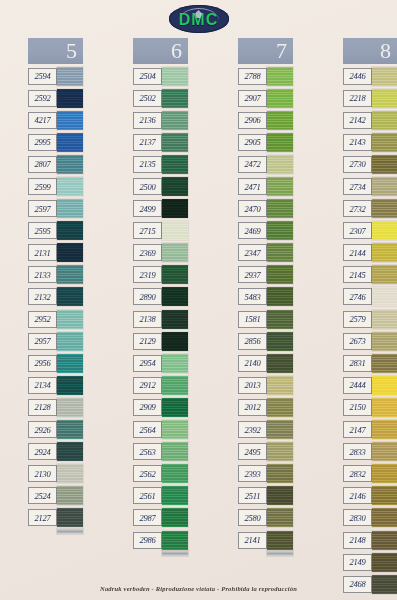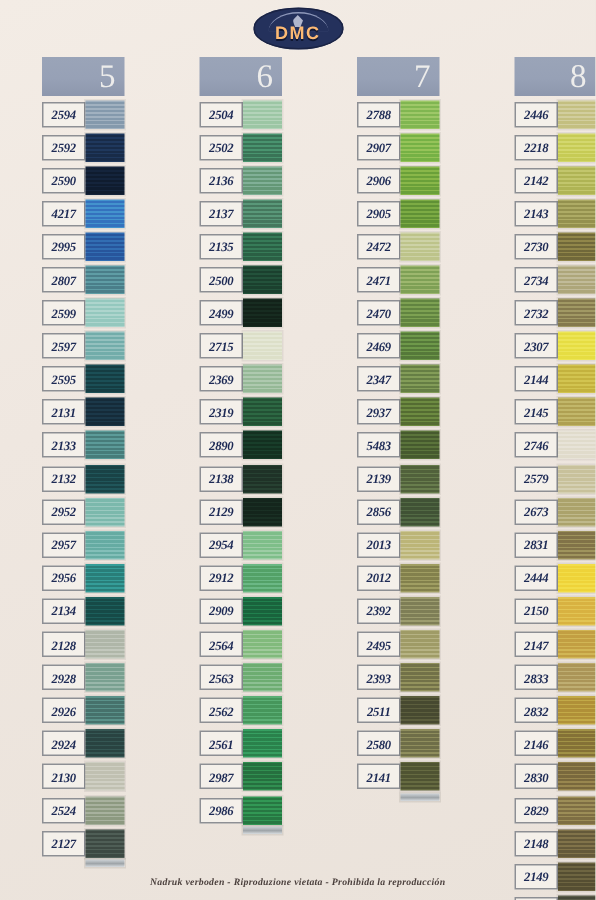--- a/index.html
+++ b/index.html
@@ -35,22 +35,22 @@
     border-radius:50% 50% 0 0/100% 100% 0 0;
   }
   .logo .mark{
     position:absolute;top:5px;left:50%;transform:translateX(-50%);
     width:7px;height:8px;background:#c9cee0;
     clip-path:polygon(50% 0,100% 45%,75% 100%,25% 100%,0 45%);
     opacity:.85;
   }
   .logo .word{
     font-family:"Liberation Sans", sans-serif;
-    font-weight:bold;font-size:12px;letter-spacing:1px;
-    color:#fdba74;line-height:1;padding-bottom:5px;
+    font-weight:bold;font-size:16px;letter-spacing:1px;
+    color:#22c55e;line-height:1;padding-bottom:5px;
     text-shadow:0 1px 0 #101732;
   }
   
   .columns{
     position:absolute;top:38px;left:0;right:0;bottom:34px;
   }
   .column{
     position:absolute;top:0;
   }
   .col-header{
@@ -58,21 +58,21 @@
     background:linear-gradient(180deg,#9aa4b8 0%,#97a1b6 55%,#8d97ad 100%);
     display:flex;align-items:center;justify-content:flex-end;
     padding-right:6px;
     box-sizing:border-box;
   }
   .col-header .num{
     font-family:"Liberation Serif", serif;
     font-size:22px;color:#f2f1ee;line-height:1;
     opacity:.95;
   }
-  .rows{position:relative;margin-top:1px;font-weight:bold;}
+  .rows{position:relative;margin-top:1px;}
   .row{
     display:flex;align-items:stretch;
     height:22.1px;
     position:relative;
   }
   .code{
     width:29px;
     box-sizing:border-box;
     background:#f4f0ea;
     border:1px solid #8d8f94;
@@ -138,24 +138,20 @@
         <div class="rows">
           <div class="row">
             <div class="code">2594</div>
             <div class="swatch" style="background-color: rgb(143, 162, 180);"></div>
           </div>
           <div class="row">
             <div class="code">2592</div>
             <div class="swatch" style="background-color: rgb(27, 48, 80);"></div>
           </div>
           <div class="row">
-            <div class="code">2590</div>
-            <div class="swatch" style="background-color: rgb(17, 31, 52);"></div>
-          </div>
-          <div class="row">
             <div class="code">4217</div>
             <div class="swatch" style="background-color: rgb(58, 127, 196);"></div>
           </div>
           <div class="row">
             <div class="code">2995</div>
             <div class="swatch" style="background-color: rgb(43, 95, 165);"></div>
           </div>
           <div class="row">
             <div class="code">2807</div>
             <div class="swatch" style="background-color: rgb(82, 138, 148);"></div>
@@ -196,24 +192,20 @@
             <div class="code">2956</div>
             <div class="swatch" style="background-color: rgb(46, 138, 133);"></div>
           </div>
           <div class="row">
             <div class="code">2134</div>
             <div class="swatch" style="background-color: rgb(24, 82, 79);"></div>
           </div>
           <div class="row">
             <div class="code">2128</div>
             <div class="swatch" style="background-color: rgb(182, 189, 176);"></div>
-          </div>
-          <div class="row">
-            <div class="code">2928</div>
-            <div class="swatch" style="background-color: rgb(133, 169, 154);"></div>
           </div>
           <div class="row">
             <div class="code">2926</div>
             <div class="swatch" style="background-color: rgb(78, 126, 119);"></div>
           </div>
           <div class="row">
             <div class="code">2924</div>
             <div class="swatch" style="background-color: rgb(46, 75, 72);"></div>
           </div>
           <div class="row">
@@ -370,26 +362,30 @@
           </div>
           <div class="row">
             <div class="code">2937</div>
             <div class="swatch" style="background-color: rgb(94, 120, 56);"></div>
           </div>
           <div class="row">
             <div class="code">5483</div>
             <div class="swatch" style="background-color: rgb(78, 100, 51);"></div>
           </div>
           <div class="row">
-            <div class="code">2139</div>
+            <div class="code">1581</div>
             <div class="swatch" style="background-color: rgb(90, 108, 66);"></div>
           </div>
           <div class="row">
             <div class="code">2856</div>
             <div class="swatch" style="background-color: rgb(71, 91, 59);"></div>
+          </div>
+          <div class="row">
+            <div class="code">2140</div>
+            <div class="swatch" style="background-color: rgb(75, 86, 57);"></div>
           </div>
           <div class="row">
             <div class="code">2013</div>
             <div class="swatch" style="background-color: rgb(194, 188, 132);"></div>
           </div>
           <div class="row">
             <div class="code">2012</div>
             <div class="swatch" style="background-color: rgb(142, 140, 85);"></div>
           </div>
           <div class="row">
@@ -500,24 +496,20 @@
             <div class="code">2832</div>
             <div class="swatch" style="background-color: rgb(183, 154, 62);"></div>
           </div>
           <div class="row">
             <div class="code">2146</div>
             <div class="swatch" style="background-color: rgb(143, 126, 60);"></div>
           </div>
           <div class="row">
             <div class="code">2830</div>
             <div class="swatch" style="background-color: rgb(133, 116, 68);"></div>
-          </div>
-          <div class="row">
-            <div class="code">2829</div>
-            <div class="swatch" style="background-color: rgb(138, 122, 75);"></div>
           </div>
           <div class="row">
             <div class="code">2148</div>
             <div class="swatch" style="background-color: rgb(111, 99, 64);"></div>
           </div>
           <div class="row">
             <div class="code">2149</div>
             <div class="swatch" style="background-color: rgb(95, 87, 56);"></div>
           </div>
           <div class="row">

